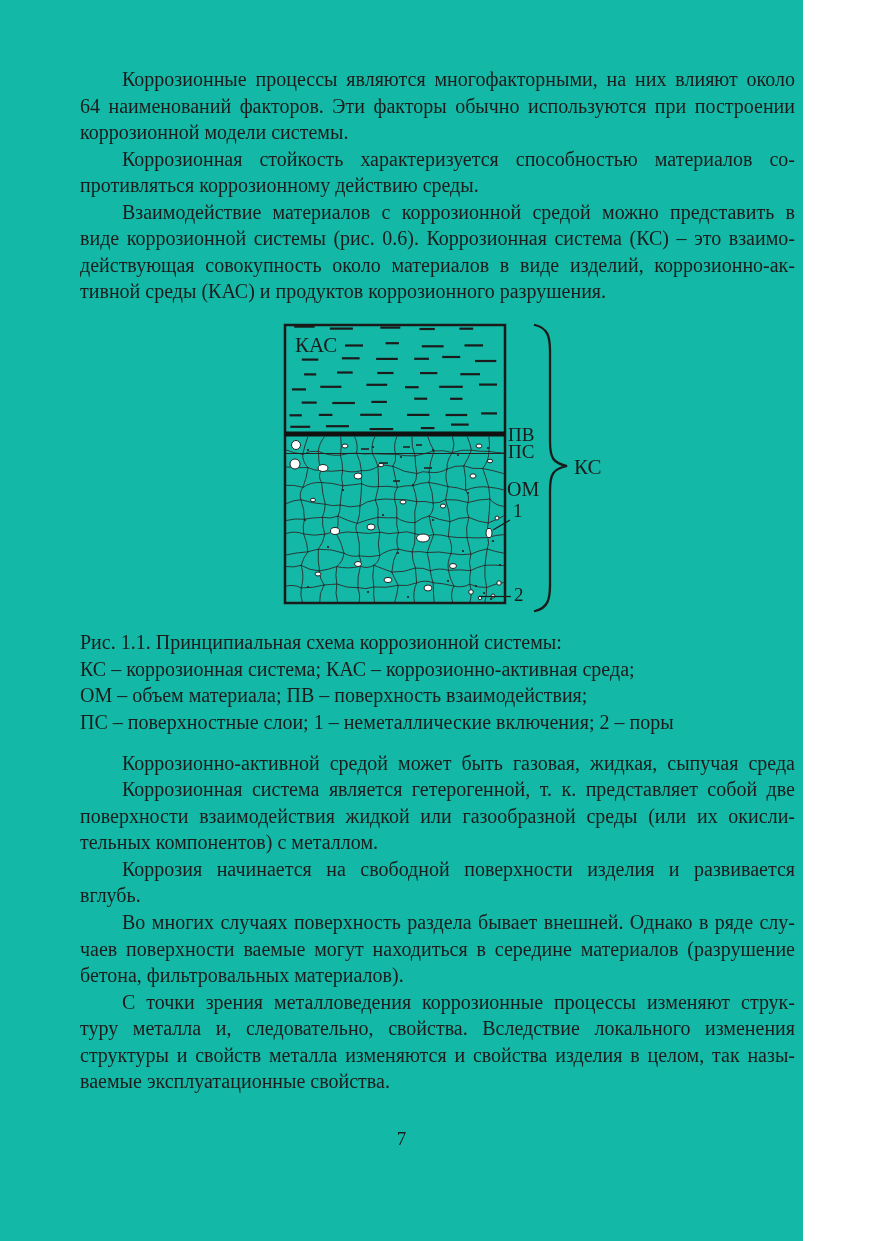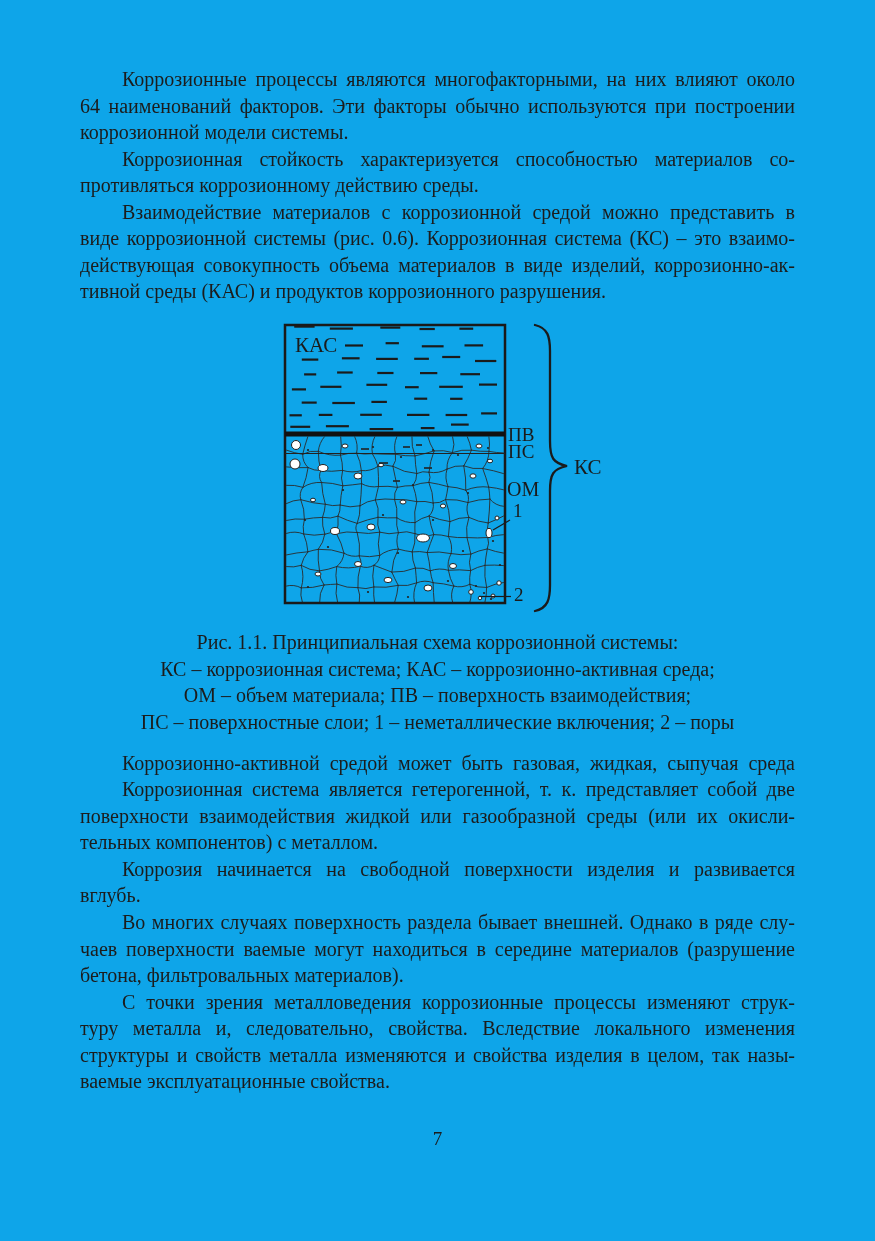--- a/index.html
+++ b/index.html
@@ -1,31 +1,31 @@
 <!DOCTYPE html>
 <html><head>
 <meta charset="utf-8">
 <style>
   html,body { margin:0; padding:0; background:#ffffff; }
   .page {
-    position:relative; width:875px; height:1241px; background:#0ea5e9;
+    position:relative; width:803px; height:1241px; background:#14b8a6;
     overflow:hidden; font-family:"Liberation Serif","DejaVu Serif",serif; color:#1c1c1c;
   }
   .content { position:absolute; left:80px; top:66px; width:715px; }
   .para { margin:0; }
   .line {
     font-size:20px; line-height:26.55px;
     text-align:justify; text-align-last:justify;
   }
   .line.first { text-indent:42px; }
   .line.last { text-align-last:left; }
   .it { }
   .fig { position:relative; height:305px; margin:10px 0 0 0; }
   .fig svg { position:absolute; left:203px; top:0; }
-  .caption { margin:9px 0 14px 0; text-align:center; }
+  .caption { margin:9px 0 14px 0; text-align:left; }
   .cap-line { font-size:20px; line-height:26.7px; }
   .page-number {
     position:absolute; top:1128px; left:0; width:100%;
     text-align:center; font-size:19px;
   }
   svg text { font-family:"Liberation Serif","DejaVu Serif",serif; fill:#1b1b1b; }
 </style>
 </head>
 <body>
 
@@ -38,21 +38,21 @@
           <div class="line"><span>64 наименований факторов. Эти факторы обычно используются при построении</span></div>
           <div class="line last"><span>коррозионной модели системы.</span></div>
         </div>
         <div class="para">
           <div class="line first"><span class="it">Коррозионная стойкость</span><span> характеризуется способностью материалов со-</span></div>
           <div class="line last"><span>противляться коррозионному действию среды.</span></div>
         </div>
         <div class="para">
           <div class="line first"><span>Взаимодействие материалов с коррозионной средой можно представить в</span></div>
           <div class="line"><span>виде коррозионной системы (рис. 0.6). Коррозионная система (КС) – это взаимо-</span></div>
-          <div class="line"><span>действующая совокупность объема материалов в виде изделий, коррозионно-ак-</span></div>
+          <div class="line"><span>действующая совокупность около материалов в виде изделий, коррозионно-ак-</span></div>
           <div class="line last"><span>тивной среды (КАС) и продуктов коррозионного разрушения.</span></div>
         </div>
       </div>
 
     <figure class="fig" style="margin-left:0; margin-right:0;">
       <svg viewBox="0 0 320 305" width="320" height="305">
         <defs>
           <clipPath id="grainClip">
               <rect x="3.2" y="121.5" width="217.6" height="165.5"></rect>
             </clipPath>

